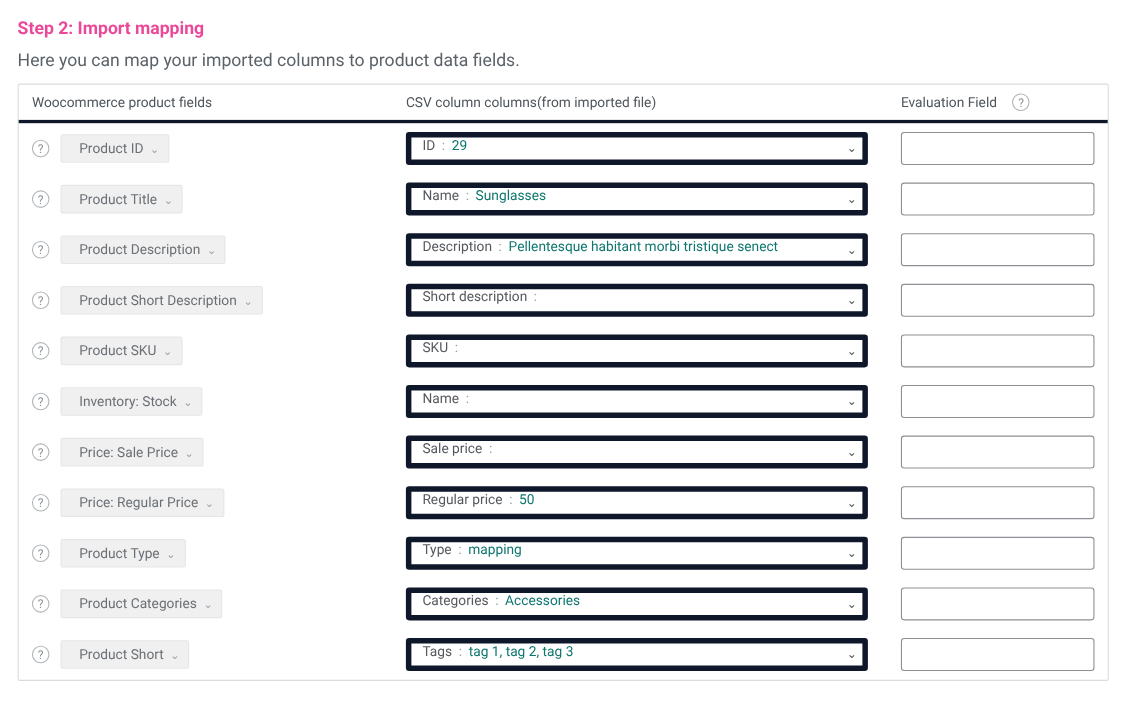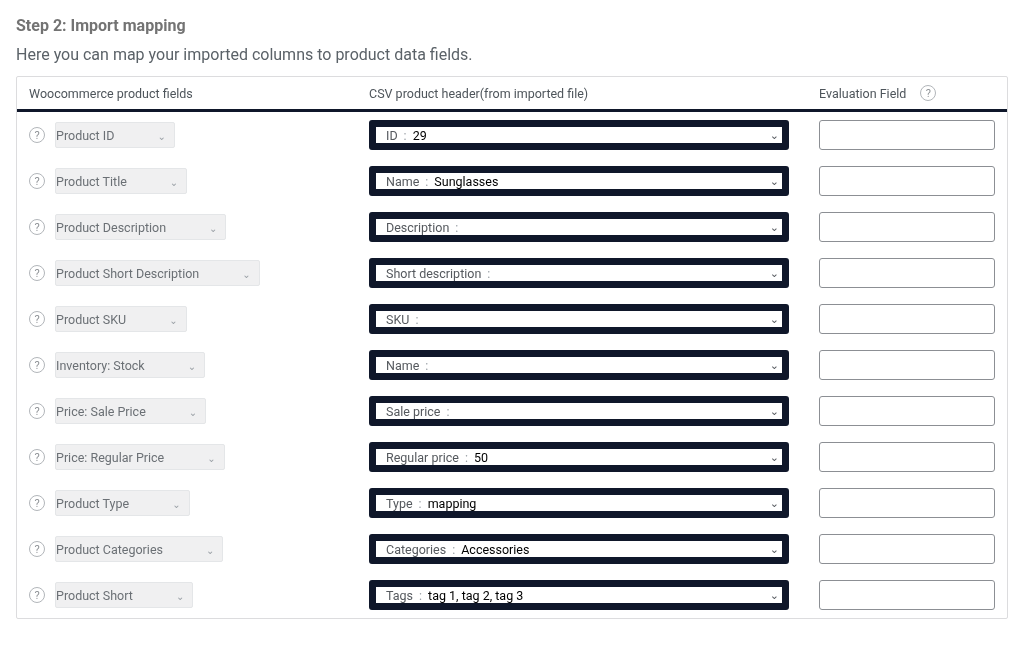--- a/index.html
+++ b/index.html
@@ -9,21 +9,21 @@
     font-family: -apple-system, BlinkMacSystemFont, "Segoe UI", Roboto, Helvetica, Arial, sans-serif;
     font-size: 13px;
     color: #3c434a;
     background: #fff;
     width: 1024px;
   }
   h2.step-title {
     margin: 0 0 10px 0;
     font-size: 16px;
     font-weight: 700;
-    color: #737373;
+    color: #ec4899;
   }
   p.intro {
     margin: 0 0 12px 0;
     font-size: 16px;
     color: #5b6268;
   }
   .mapping-table {
     border: 1px solid #dcdcde;
     border-radius: 2px;
   }
@@ -59,54 +59,53 @@
     margin-left:6px;
     margin-right:0;
   }
   .field-chip {
     display:inline-flex;
     align-items:center;
     background:#f0f0f1;
     color:#6b7075;
     font-size:12.5px;
     height:26px;
-    padding:0 8px 0 0;
+    padding:0 8px 0 16px;
     border-radius:2px;
     border:1px solid #e4e6e8;
     cursor:pointer;
-    gap:37px;
   }
   .field-chip .chev {
     margin-left:6px;
     color:#9aa0a6;
     font-size:10px;
     transform: translateY(1px);
   }
   .csv-select {
     position:relative;
     width:100%;
   }
   .csv-select-box {
     display:flex;
-    align-items:flex-end;
+    align-items:flex-start;
     width:100%;
     height:30px;
-    border:7px solid #0f172a;
+    border:5px solid #0f172a;
     border-radius:3px;
     background:#fff;
     padding:0 28px 0 10px;
     font-size:12.5px;
     color:#55595e;
     cursor:pointer;
     white-space:nowrap;
     overflow:hidden;
     text-overflow:ellipsis;
   }
   .csv-select-box .sep { margin:0 6px; color:#9aa0a6; }
-  .csv-select-box .val { color:#000000; }
+  .csv-select-box .val { color:#0f766e; }
   .csv-select .dd-chev {
     position:absolute;
     right:10px;
     top:50%;
     transform:translateY(-50%);
     color:#55595e;
     font-size:11px;
     pointer-events:none;
   }
   .eval-input {
@@ -122,21 +121,21 @@
 </head>
 <body>
 
 <h2 class="step-title">Step 2: Import mapping</h2>
 <p class="intro">Here you can map your imported columns to product data fields.</p>
 
 <div class="mapping-table">
 
   <div class="mapping-header">
     <div class="col-field">Woocommerce product fields</div>
-    <div class="col-csv">CSV product header(from imported file)</div>
+    <div class="col-csv">CSV column columns(from imported file)</div>
     <div class="col-eval-head">
       <span>Evaluation Field</span>
       <span class="help-icon header-help">?</span>
     </div>
   </div>
 
   <div id="rows-container">
   <div class="mapping-row">
     <div class="col-field">
       <span class="help-icon">?</span>
@@ -189,20 +188,21 @@
       <span class="field-chip">
         <span>Product Description</span>
         <span class="chev">⌄</span>
       </span>
     </div>
     <div class="col-csv">
       <div class="csv-select">
         <div class="csv-select-box">
           <span>Description</span>
           <span class="sep">:</span>
+          <span class="val">Pellentesque habitant morbi tristique senect</span>
         </div>
         <span class="dd-chev">⌄</span>
       </div>
     </div>
     <div class="col-eval">
       <input class="eval-input" type="text" value="" style="">
     </div>
   </div>
 
   <div class="mapping-row">

